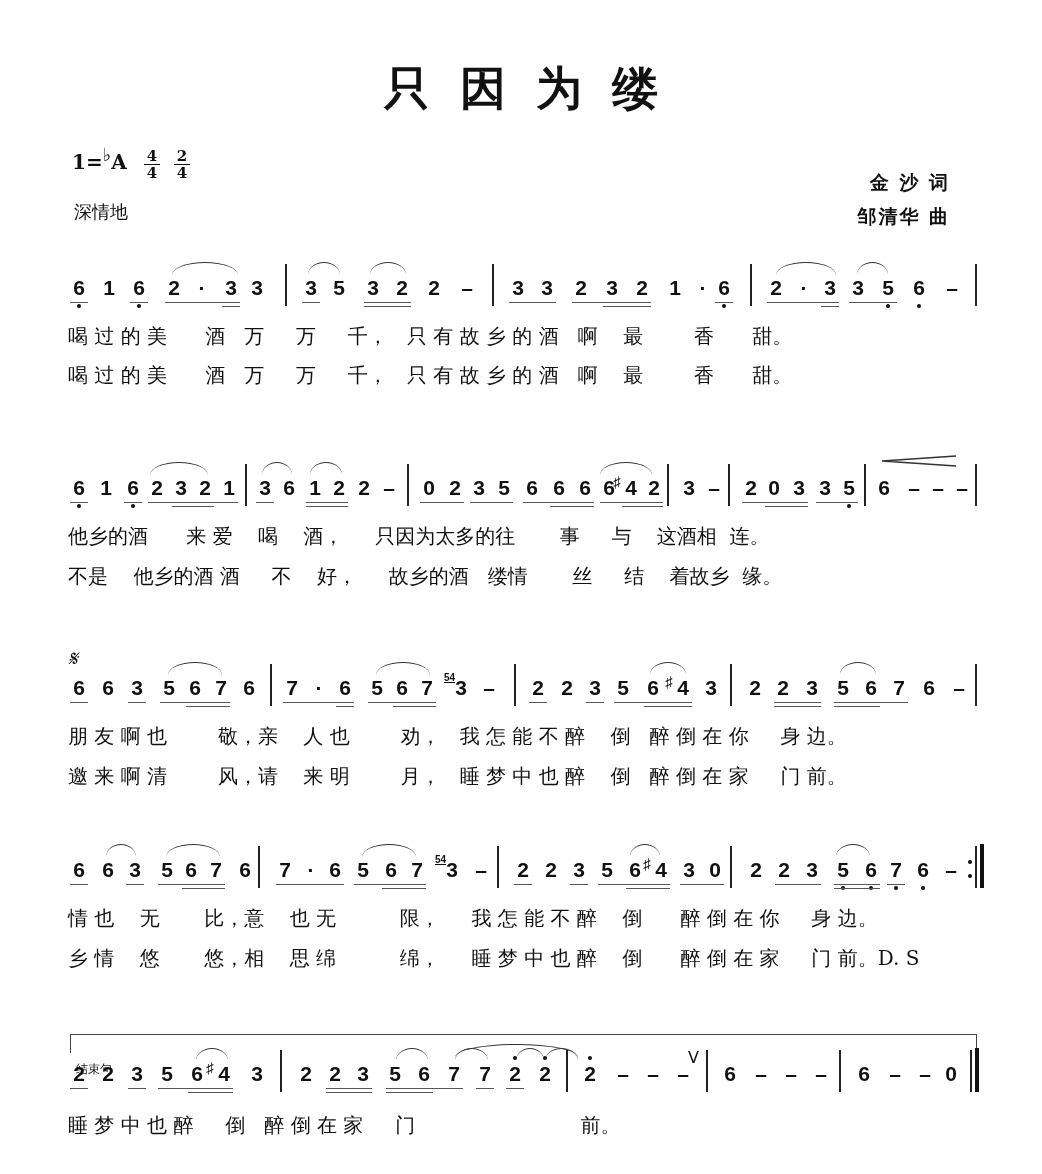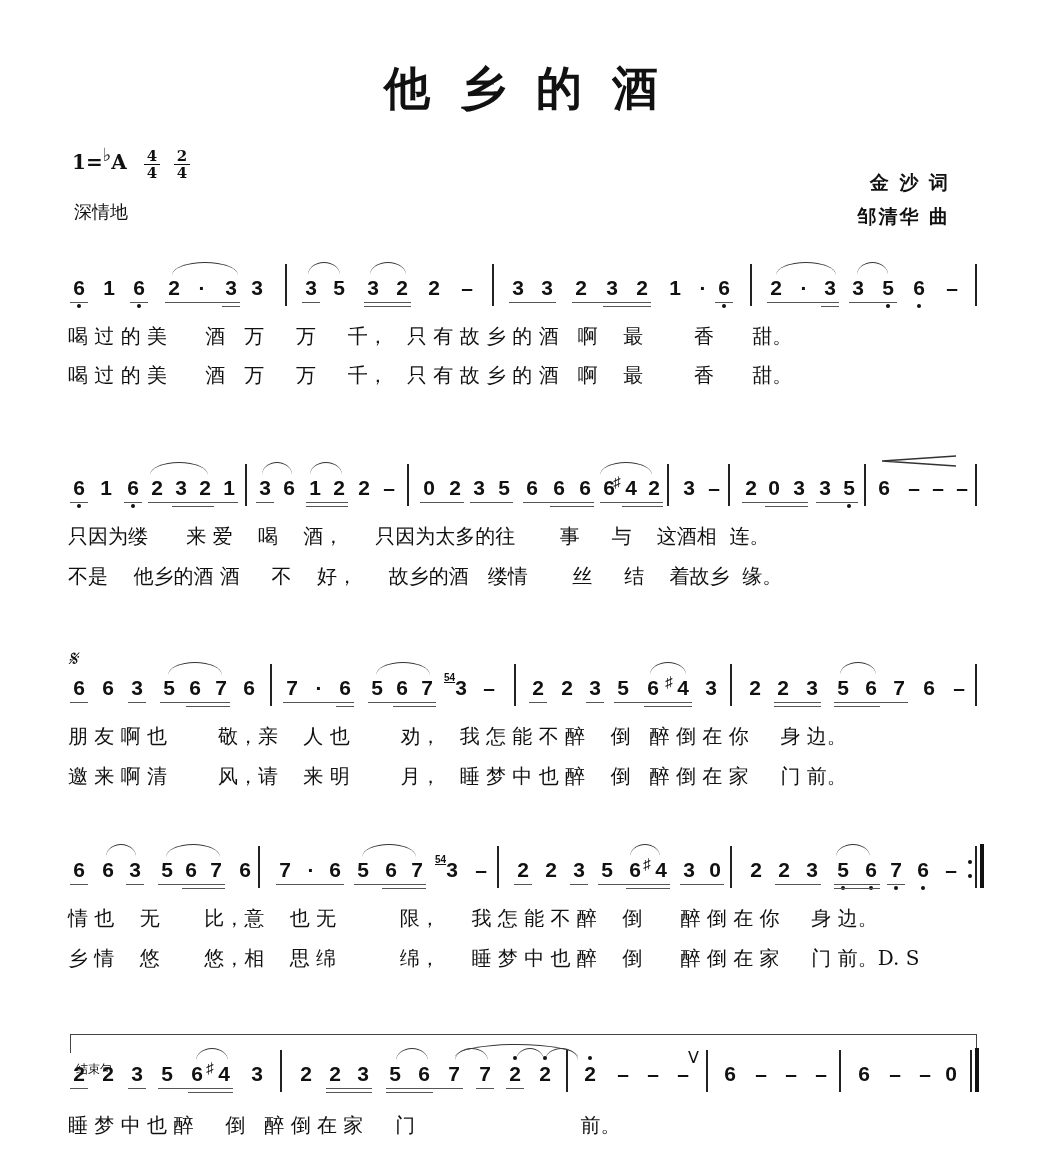--- a/index.html
+++ b/index.html
@@ -29,21 +29,21 @@
   .segno { position:absolute; font-size:22px; font-family:"DejaVu Serif", serif; font-style:italic; }
   .final-bar { position:absolute; width:4px; background:#111; top:-14px; height:44px; }
   .repeat-dots span { position:absolute; width:4px; height:4px; border-radius:2px; background:#111; }
   .ending-bracket { position:absolute; border-top:1.3px solid #444; border-left:1.3px solid #444; border-right:1.3px solid #444; height:18px; }
   .ending-label { position:absolute; font-size:12px; font-family:Liberation Mono, monospace;margin-top:24px; }
   .breath { position:absolute; font-size:16px; }
 </style>
 </head>
 <body>
 
-<div class="title">他乡的酒</div>
+<div class="title">只因为缕</div>
 
 <div class="key">
   <span>1=</span><span class="flat">♭</span><span>A</span>
 </div>
 <div class="frac" style="left:144px;">
   <span class="n">4</span>
   <span>4</span>
 </div>
 <div class="frac" style="left:174px;">
   <span class="n">2</span>
@@ -166,21 +166,21 @@
       <div class="bar" style="left: 728px;"></div>
       <div class="bar" style="left: 864px;"></div>
       <div class="bar" style="left: 975px;"></div>
       <div class="slur" style="left: 150px; width: 58px; top: -14px;"></div>
       <div class="slur" style="left: 262px; width: 30px; top: -14px;"></div>
       <div class="slur" style="left: 310px; width: 32px; top: -14px;"></div>
       <div class="slur" style="left: 600px; width: 52px; top: -14px;"></div>
       <svg width="80" height="16" style="position: absolute; left: 882px; top: -22px;">
         <path d="M0 7 L74 2 M0 7 L74 12" stroke="#333" stroke-width="1.3" fill="none"></path>
       </svg>
-      <div class="lyric" style="left: 68px; top: 47px;">只因为缕      来 爱    喝    酒，     只因为太多的往       事     与    这酒相  连。</div>
+      <div class="lyric" style="left: 68px; top: 47px;">他乡的酒      来 爱    喝    酒，     只因为太多的往       事     与    这酒相  连。</div>
       <div class="lyric" style="left: 68px; top: 87px;">不是    他乡的酒 酒     不    好，     故乡的酒   缕情       丝     结    着故乡  缘。</div>
     </div>
     <div class="row" style="top: 676px;">
       <div class="segno" style="left: 68px; top: -30px;">𝄋</div>
       <div class="note" style="left: 70px;"><span>6</span></div>
       <div class="note" style="left: 99px;"><span>6</span></div>
       <div class="note" style="left: 128px;"><span>3</span></div>
       <div class="note" style="left: 160px;"><span>5</span></div>
       <div class="note" style="left: 186px;"><span>6</span></div>
       <div class="note" style="left: 212px;"><span>7</span></div>

